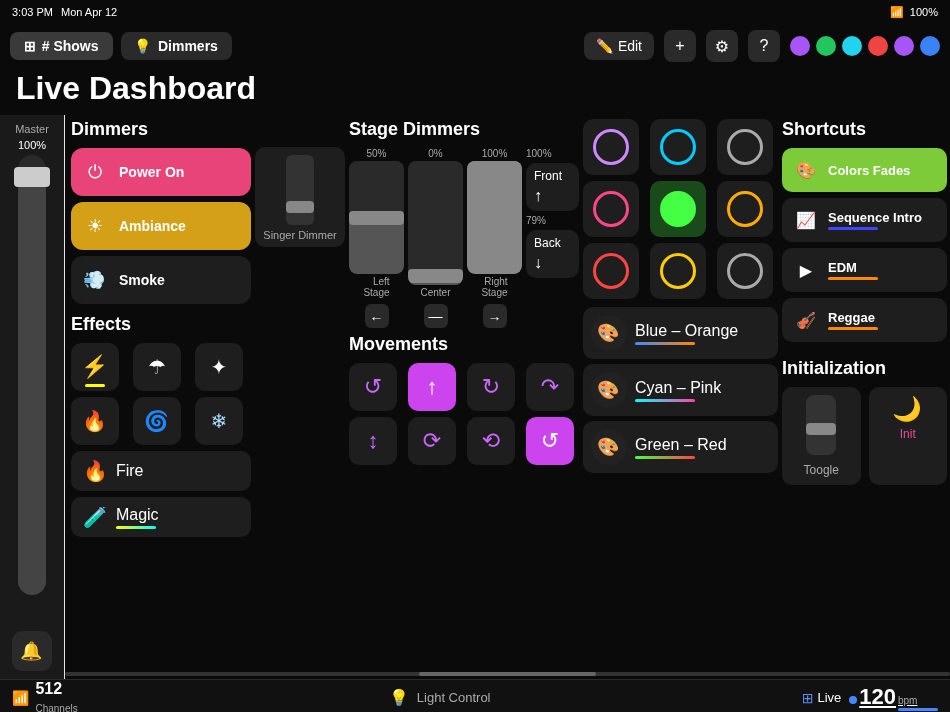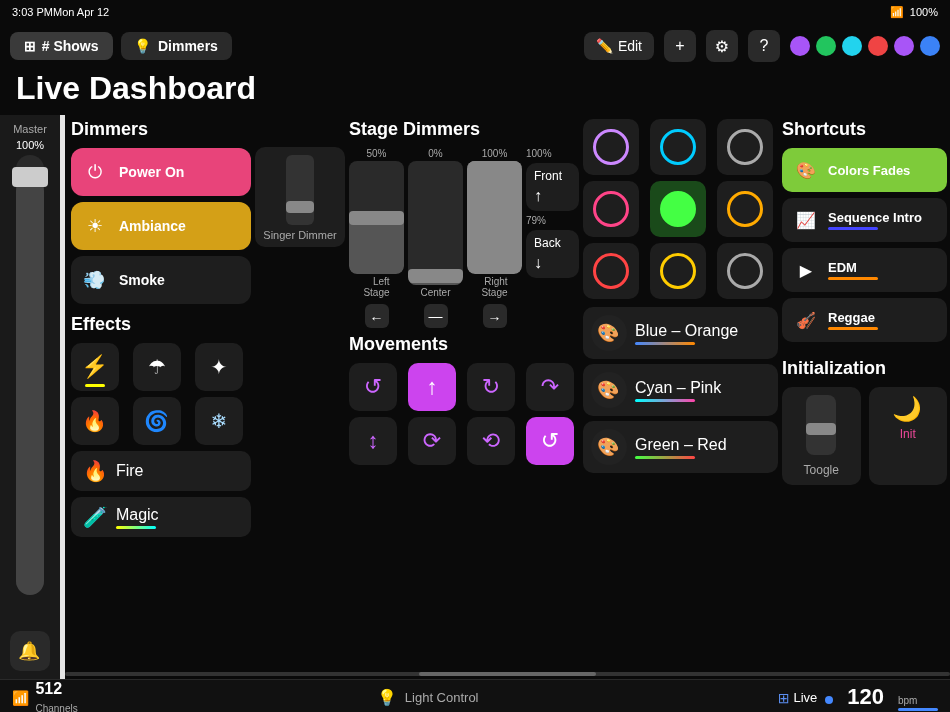--- a/index.html
+++ b/index.html
@@ -16,21 +16,21 @@
     
     .status-bar {
       display: flex;
       justify-content: space-between;
       align-items: center;
       padding: 4px 12px;
       height: 24px;
       font-size: 11px;
       color: #fff;
     }
-    .status-left { display: flex; }
+    .status-left { display: flex; gap: 8px; }
     .status-right { display: flex; gap: 6px; align-items: center; }
 
     
     .top-nav {
       display: flex;
       align-items: center;
       padding: 4px 10px;
       height: 44px;
       gap: 8px;
     }
@@ -94,21 +94,21 @@
     
     .main-layout {
       display: flex;
       height: calc(712px - 24px - 44px - 44px - 36px);
     }
 
     
     .sidebar {
       width: 65px;
       background: #1a1a1a;
-      border-right: 5px solid #e5e5e5;
+      border-right: 1px solid #e5e5e5;
       display: flex;
       flex-direction: column;
       align-items: center;
       padding: 8px 4px;
     }
     .master-label {
       font-size: 11px;
       color: #aaa;
       margin-bottom: 4px;
     }
@@ -444,21 +444,22 @@
       gap: 4px;
       font-size: 13px;
     }
     .live-grid-icon {
       color: #5b8ef0;
       font-size: 14px;
     }
     .bpm-display {
       display: flex;
       align-items: baseline;
-      gap: 14px;
+      gap: 2px;
+      text-decoration: underline;
     }
     .bpm-dot { width: 8px; height: 8px; border-radius: 50%; background: #4488ff; }
     .bpm-num { font-size: 22px; font-weight: 700; }
     .bpm-label { font-size: 10px; color: #aaa; }
     .bpm-bar { width: 40px; height: 3px; background: #4488ff; border-radius: 2px; }
     .scroll-bar {
       position: absolute;
       bottom: 36px;
       left: 65px;
       right: 0;

